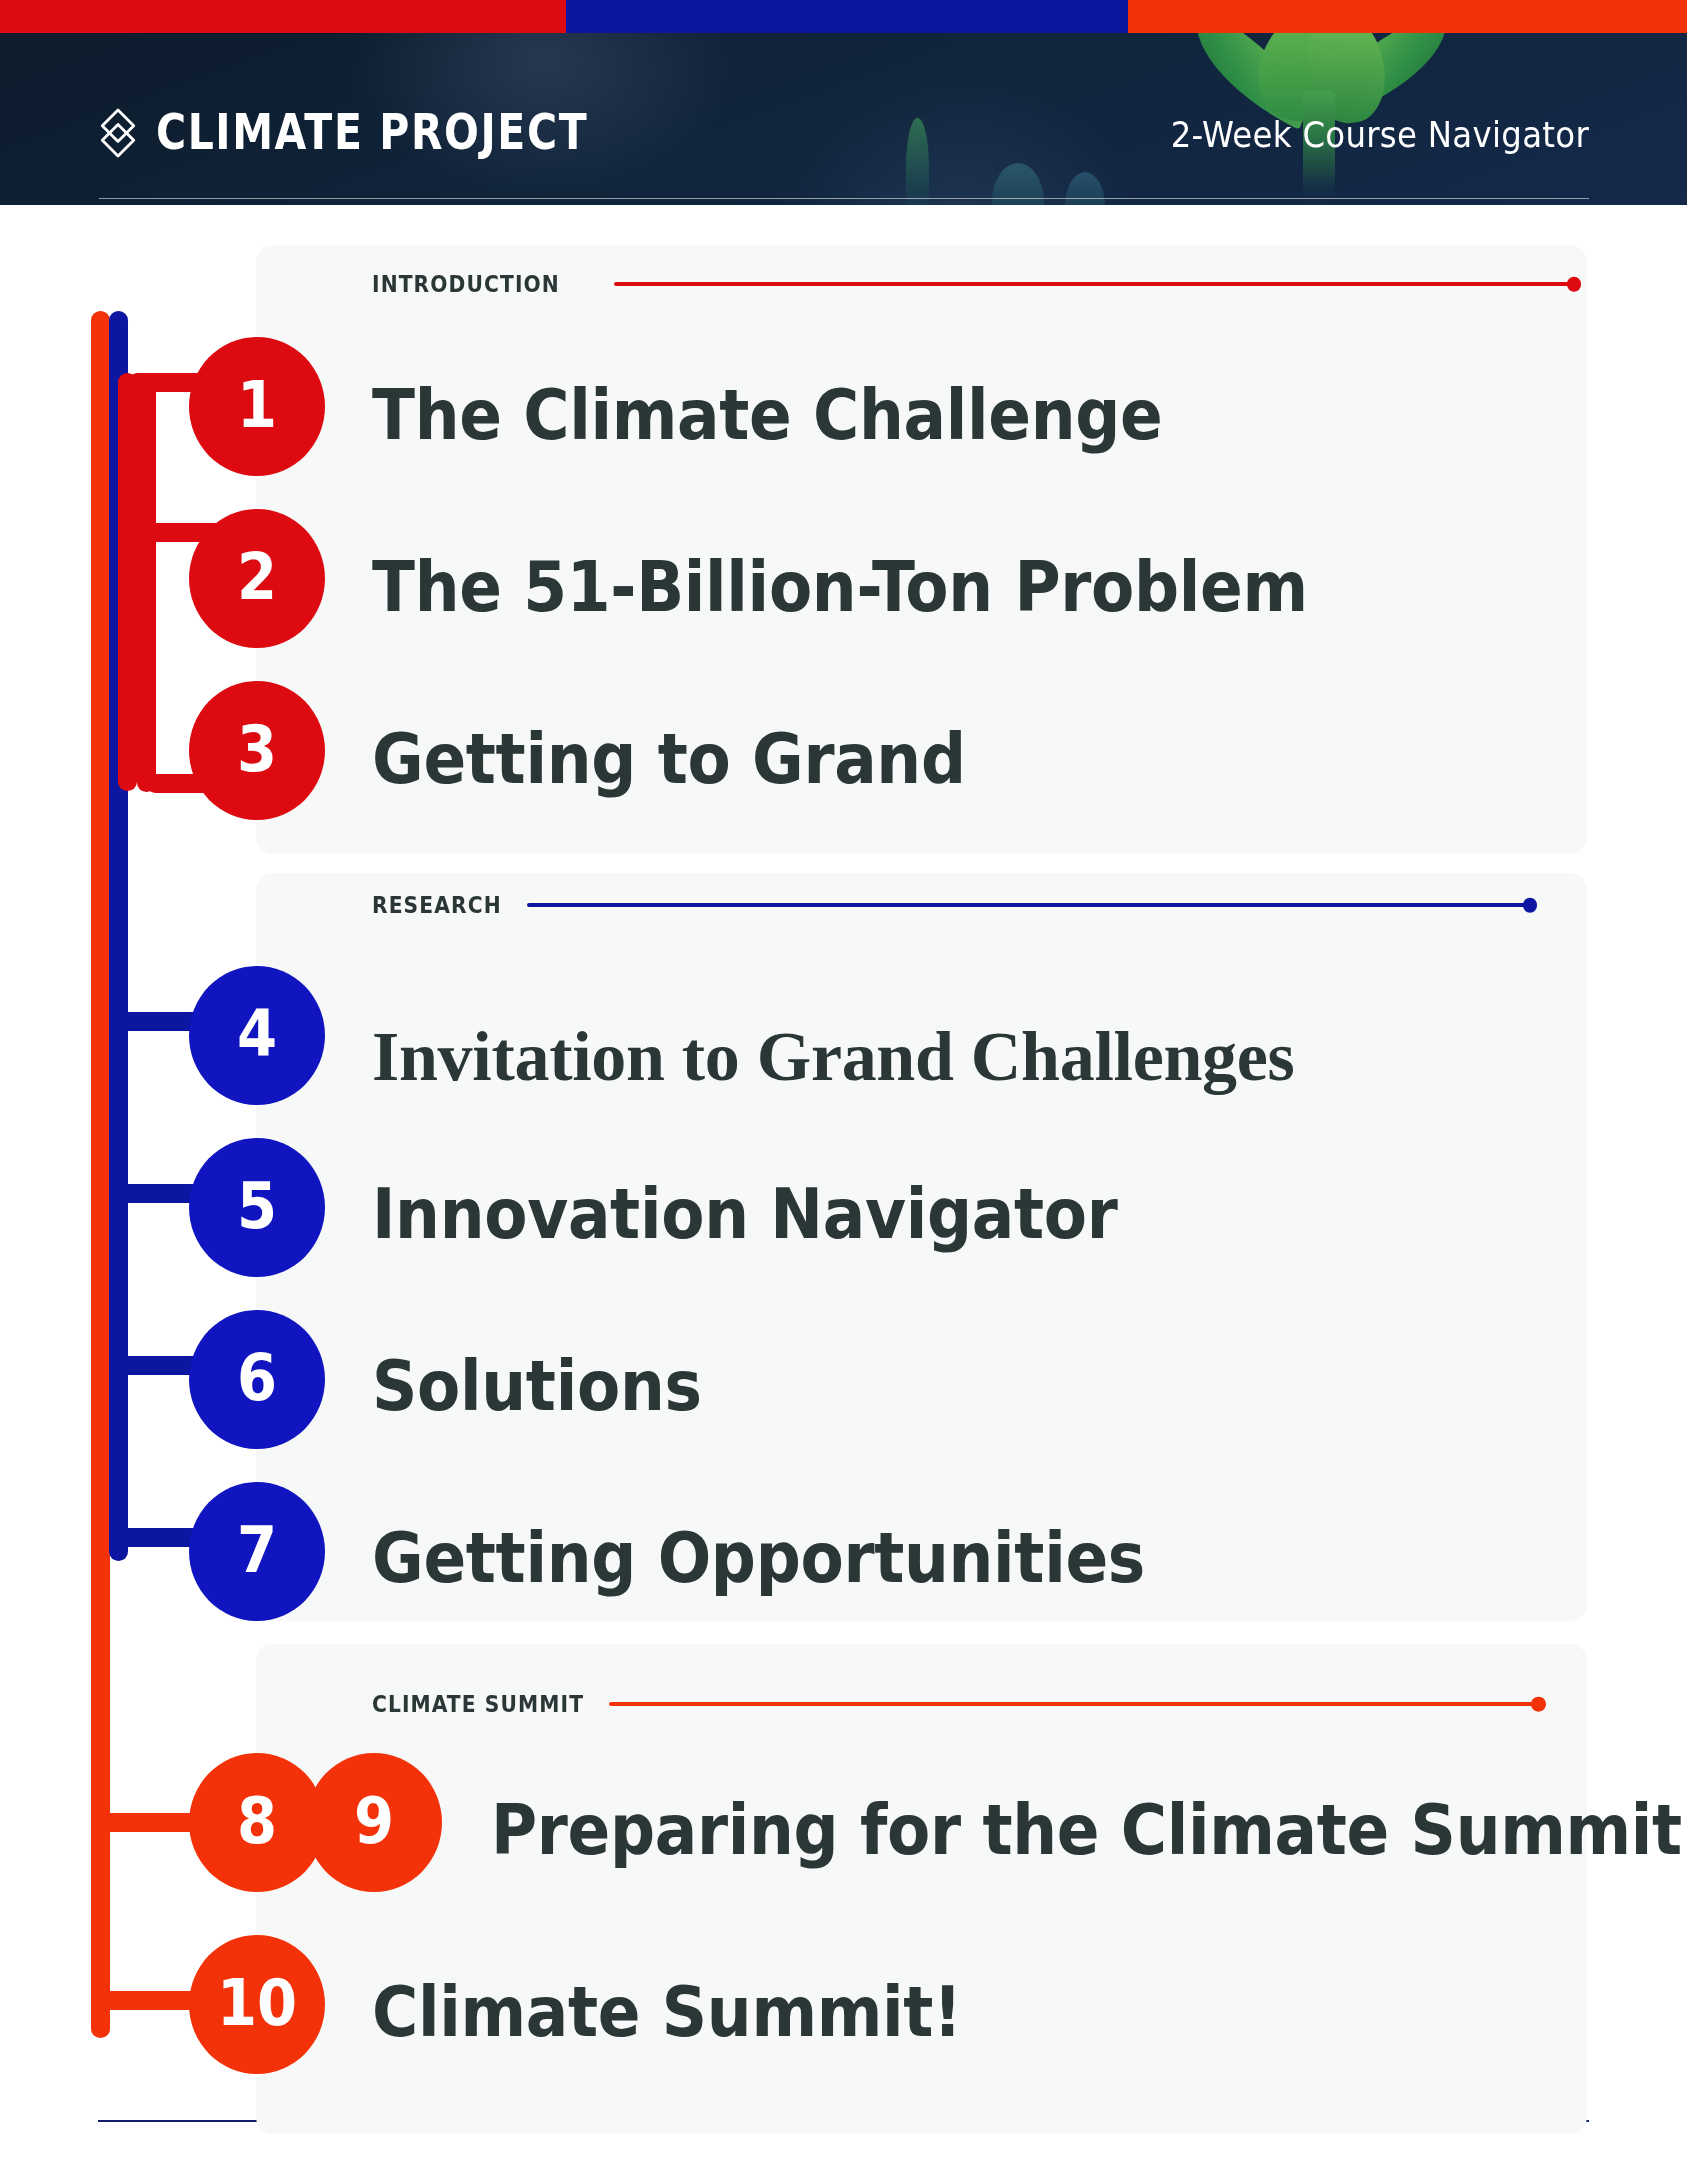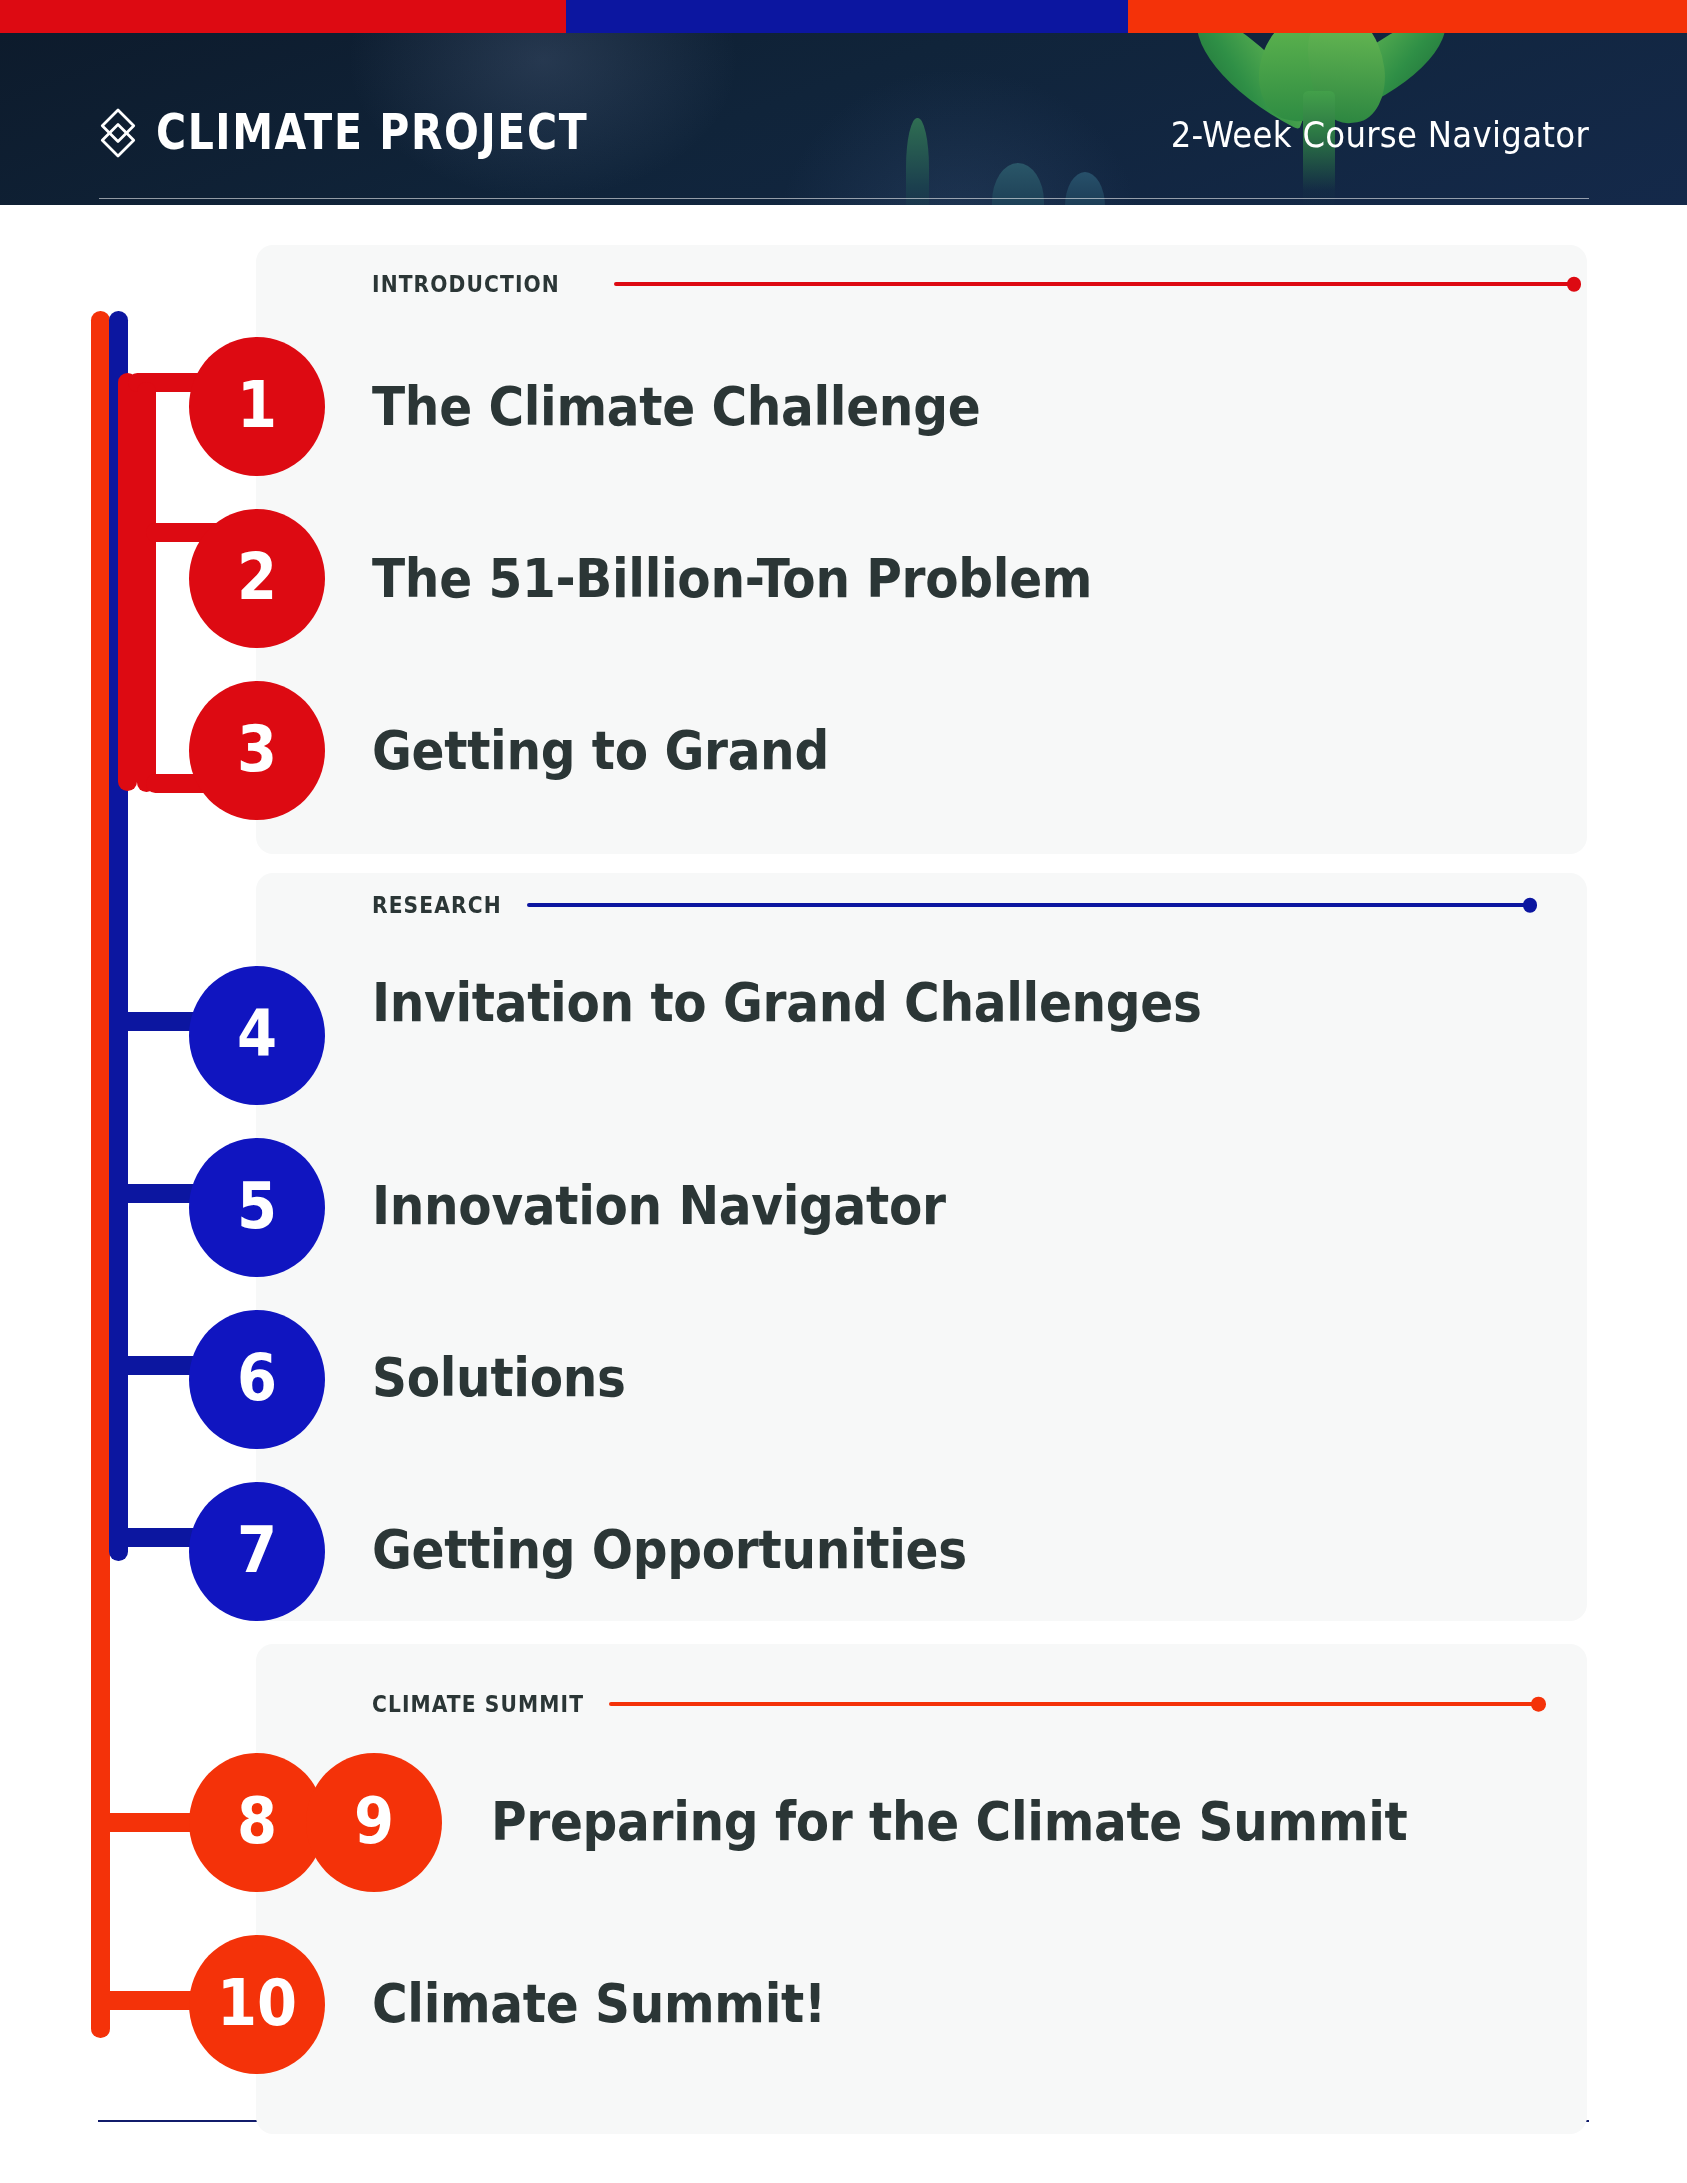--- a/index.html
+++ b/index.html
@@ -101,21 +101,21 @@
     position:absolute; width:136px; height:139px; border-radius:50%;
     display:flex; align-items:center; justify-content:center; z-index:6;
     color:#ffffff; font-weight:bold; font-size:64px; line-height:1;
     font-family:"Liberation Sans Narrow","DejaVu Sans Condensed","Liberation Sans",sans-serif;
   }
   .bubble span { transform:translateY(-2px); }
 
   
   .item-title {
     position:absolute; left:372px; color:#2B3636; z-index:5;
-    font-size:54px; font-weight:bold; line-height:1;
+    font-size:70px; font-weight:bold; line-height:1;
     font-family:"Liberation Sans Narrow","DejaVu Sans Condensed","Liberation Sans",sans-serif;
     white-space:nowrap; letter-spacing:-0.3px;
   }
 
   
   .footer-rule { position:absolute; left:98px; right:98px; top:2120px; height:2px; background:#111C6B; }
 </style>
 </head>
 <body>
 
@@ -202,21 +202,21 @@
 <div class="bubble" style="left:189px; top:1138px; background:#1015C0;">
     <span>5</span>
   </div>
 <div class="bubble" style="left:189px; top:1310px; background:#1015C0;">
     <span>6</span>
   </div>
 <div class="bubble" style="left:189px; top:1482px; background:#1015C0;">
     <span>7</span>
   </div>
 
-<div class="item-title" style="top:976px;">Invitation to Grand Challenges</div>
+<div class="item-title" style="top:1022px;font-family:Liberation Serif, serif;">Invitation to Grand Challenges</div>
 <div class="item-title" style="top:1179px;">Innovation Navigator</div>
 <div class="item-title" style="top:1351px;">Solutions</div>
 <div class="item-title" style="top:1523px;">Getting Opportunities</div>
 
 <div class="card" style="top:1644px; height:490px;"></div>
 
 <div class="sec-head" style="left:372px; top:1691px;">
   <div class="sec-label">CLIMATE SUMMIT</div>
   <div class="sec-rule" style="width:932px; background:#F43209;"></div>
 </div>

